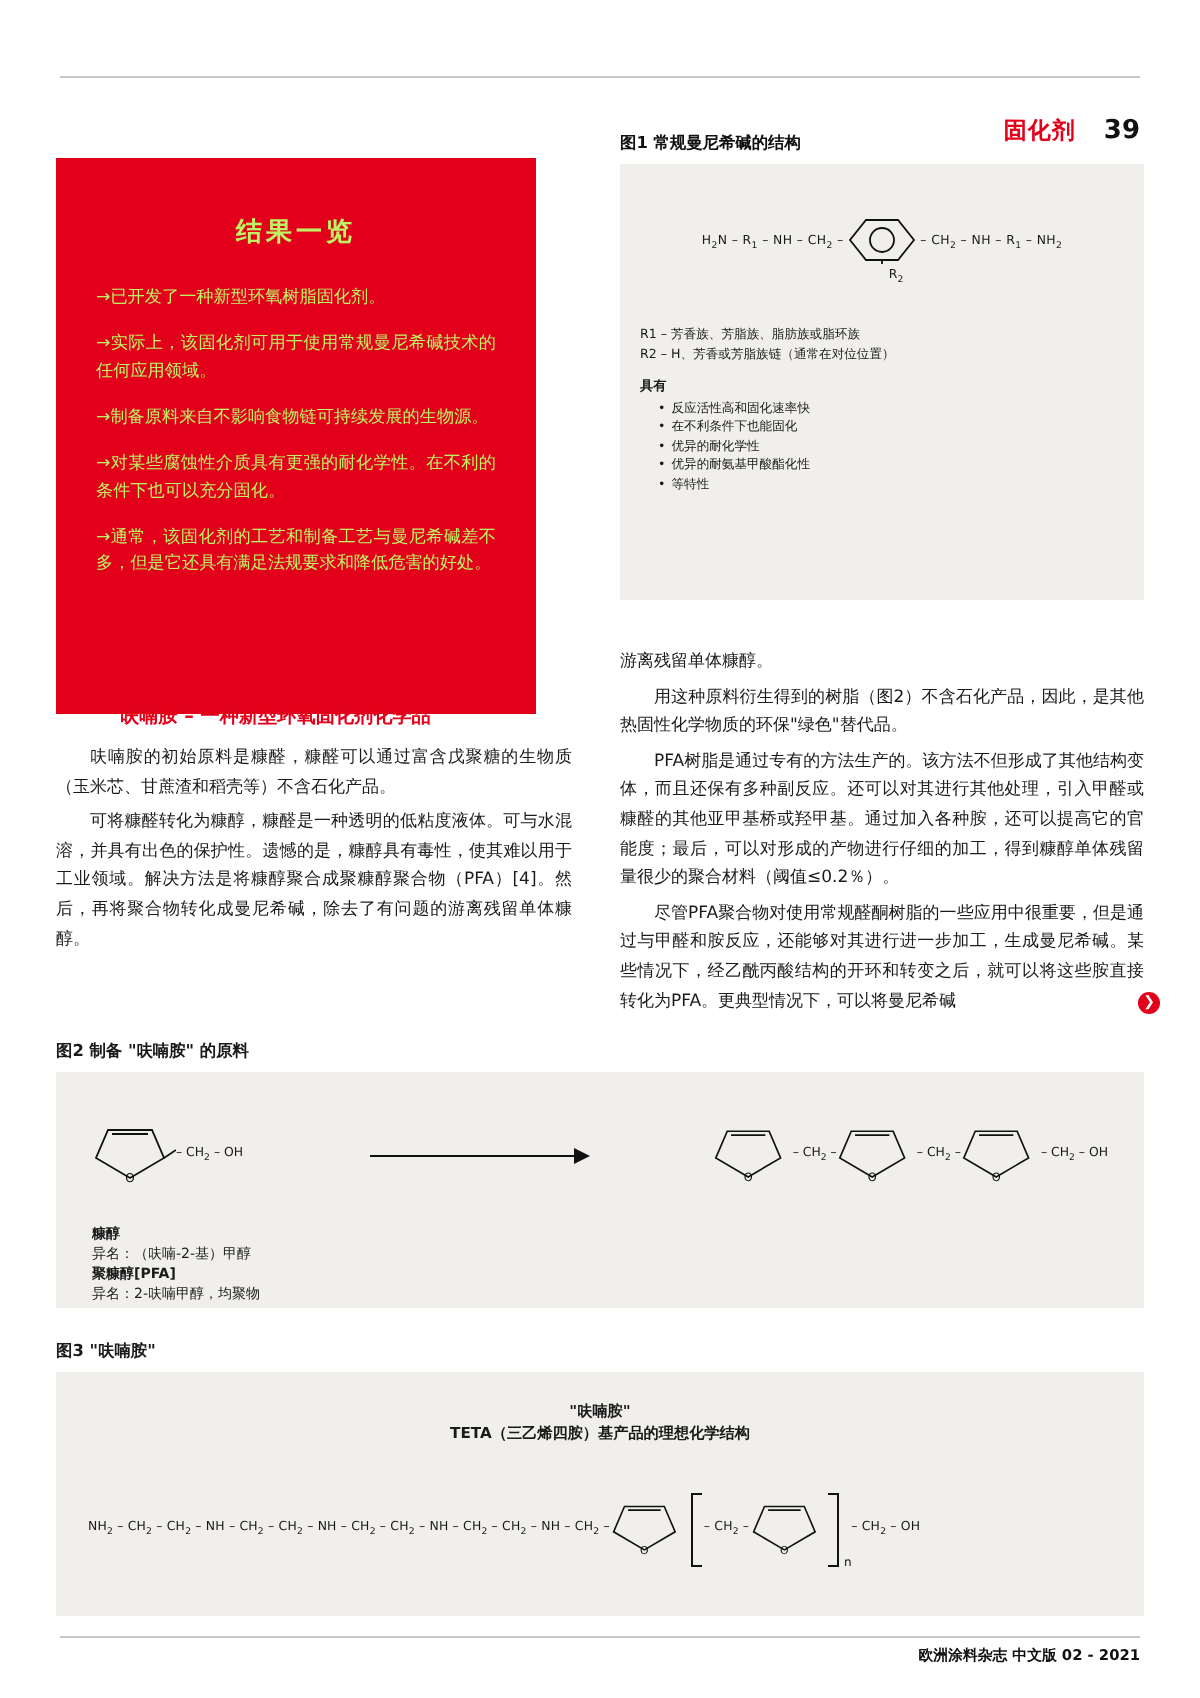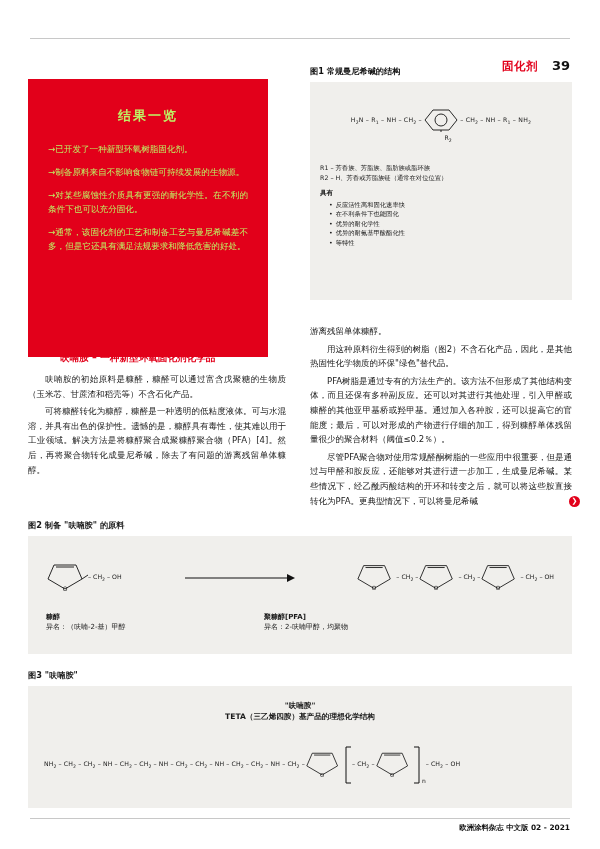--- a/index.html
+++ b/index.html
@@ -199,20 +199,21 @@
     display: flex;
     align-items: center;
     justify-content: space-between;
     height: 56px;
   }
   .fig2-labels {
     display: flex;
     margin-top: 6px;
     font-size: 7px;
     line-height: 1.45;
+    flex-direction: column;
   }
   .fig2-labels .lbl-left { width: 218px; }
   .fig2-labels .lbl-right { flex: 1; }
   .lbl-name { font-weight: bold; }
   
   .fig3-cap {
     position: absolute;
     left: 28px;
     top: 670px;
     font-size: 8.2px;
@@ -265,20 +266,21 @@
 
   <div class="header">
     <span class="header-title">固化剂</span>
     <span class="header-page">39</span>
   </div>
   <div class="header-rule"></div>
 
   <div class="redbox">
     <div class="redbox-title">结果一览</div>
     <p>→已开发了一种新型环氧树脂固化剂。</p>
+    <p>→实际上，该固化剂可用于使用常规曼尼希碱技术的任何应用领域。</p>
     <p>→制备原料来自不影响食物链可持续发展的生物源。</p>
     <p>→对某些腐蚀性介质具有更强的耐化学性。在不利的条件下也可以充分固化。</p>
     <p>→通常，该固化剂的工艺和制备工艺与曼尼希碱差不多，但是它还具有满足法规要求和降低危害的好处。</p>
   </div>
 
   <div class="sec-heading">呋喃胺 – 一种新型环氧固化剂化学品</div>
   <div class="left-body">
     <p>呋喃胺的初始原料是糠醛，糠醛可以通过富含戊聚糖的生物质（玉米芯、甘蔗渣和稻壳等）不含石化产品。</p>
     <p>可将糠醛转化为糠醇，糠醛是一种透明的低粘度液体。可与水混溶，并具有出色的保护性。遗憾的是，糠醇具有毒性，使其难以用于工业领域。解决方法是将糠醇聚合成聚糠醇聚合物（PFA）[4]。然后，再将聚合物转化成曼尼希碱，除去了有问题的游离残留单体糠醇。</p>
   </div>

